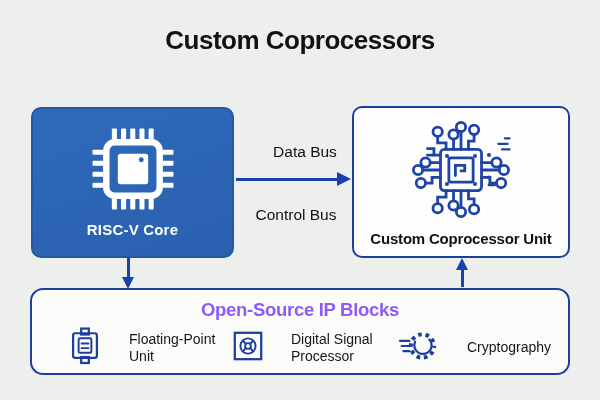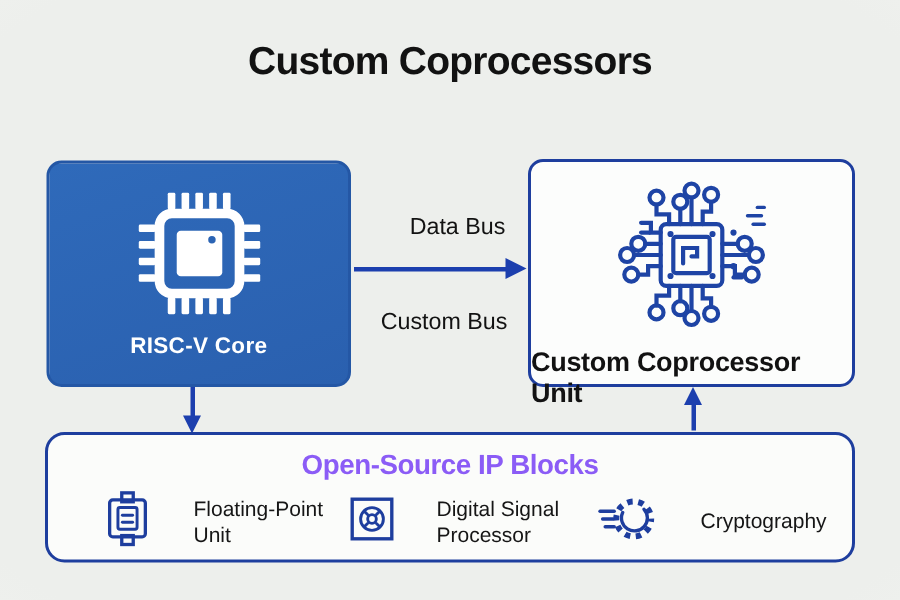--- a/index.html
+++ b/index.html
@@ -28,21 +28,21 @@
   .riscv-label{
     color:#ffffff;font-size:15px;font-weight:700;margin-top:2px;letter-spacing:0.2px;
   }
   .copro-box{
     left:352px;top:106px;width:218px;height:152px;
     background:#fcfdfc;border:2px solid #1e3e9e;
     display:flex;flex-direction:column;align-items:center;justify-content:flex-start;
   }
   .copro-box .icon-wrap{margin-top:6px;}
   .copro-label{
-    color:#121212;font-size:18px;font-weight:700;margin-top:0px;letter-spacing:-0.2px;
+    color:#121212;font-size:15px;font-weight:700;margin-top:0px;letter-spacing:-0.2px;
   }
   .ip-box{
     left:30px;top:288px;width:540px;height:87px;
     background:#fbfcfa;border:2px solid #1e3e9e;border-radius:13px;
   }
   .ip-title{
     position:absolute;top:9px;left:0;width:100%;text-align:center;
     font-size:18.5px;font-weight:700;color:#8b5cf6;letter-spacing:-0.3px;
   }
   .ip-item{
@@ -156,21 +156,21 @@
           <line x1="107" y1="26" x2="112" y2="26"></line>
         </g>
       </svg>
     </span>
     <div class="copro-label">Custom Coprocessor Unit</div>
   </div>
 
   <div class="edge-label" style="left:247px;top:143px;width:116px;">Data Bus</div>
   <div class="hline" style="left:236px;top:177.5px;width:103px;height:3px;"></div>
   <div class="arrowhead ah-right" style="left:337px;top:172px;"></div>
-  <div class="edge-label" style="left:235px;top:206px;width:122px;">Custom Bus</div>
+  <div class="edge-label" style="left:235px;top:206px;width:122px;">Control Bus</div>
 
   <div class="hline" style="left:126.5px;top:258px;width:3px;height:21px;"></div>
   <div class="arrowhead ah-down" style="left:121.5px;top:277px;"></div>
 
   <div class="hline" style="left:460.5px;top:268px;width:3px;height:19px;"></div>
   <div class="arrowhead ah-up" style="left:455.5px;top:258px;"></div>
 
   <div class="node ip-box">
     <div class="ip-title">Open-Source IP Blocks</div>
 

